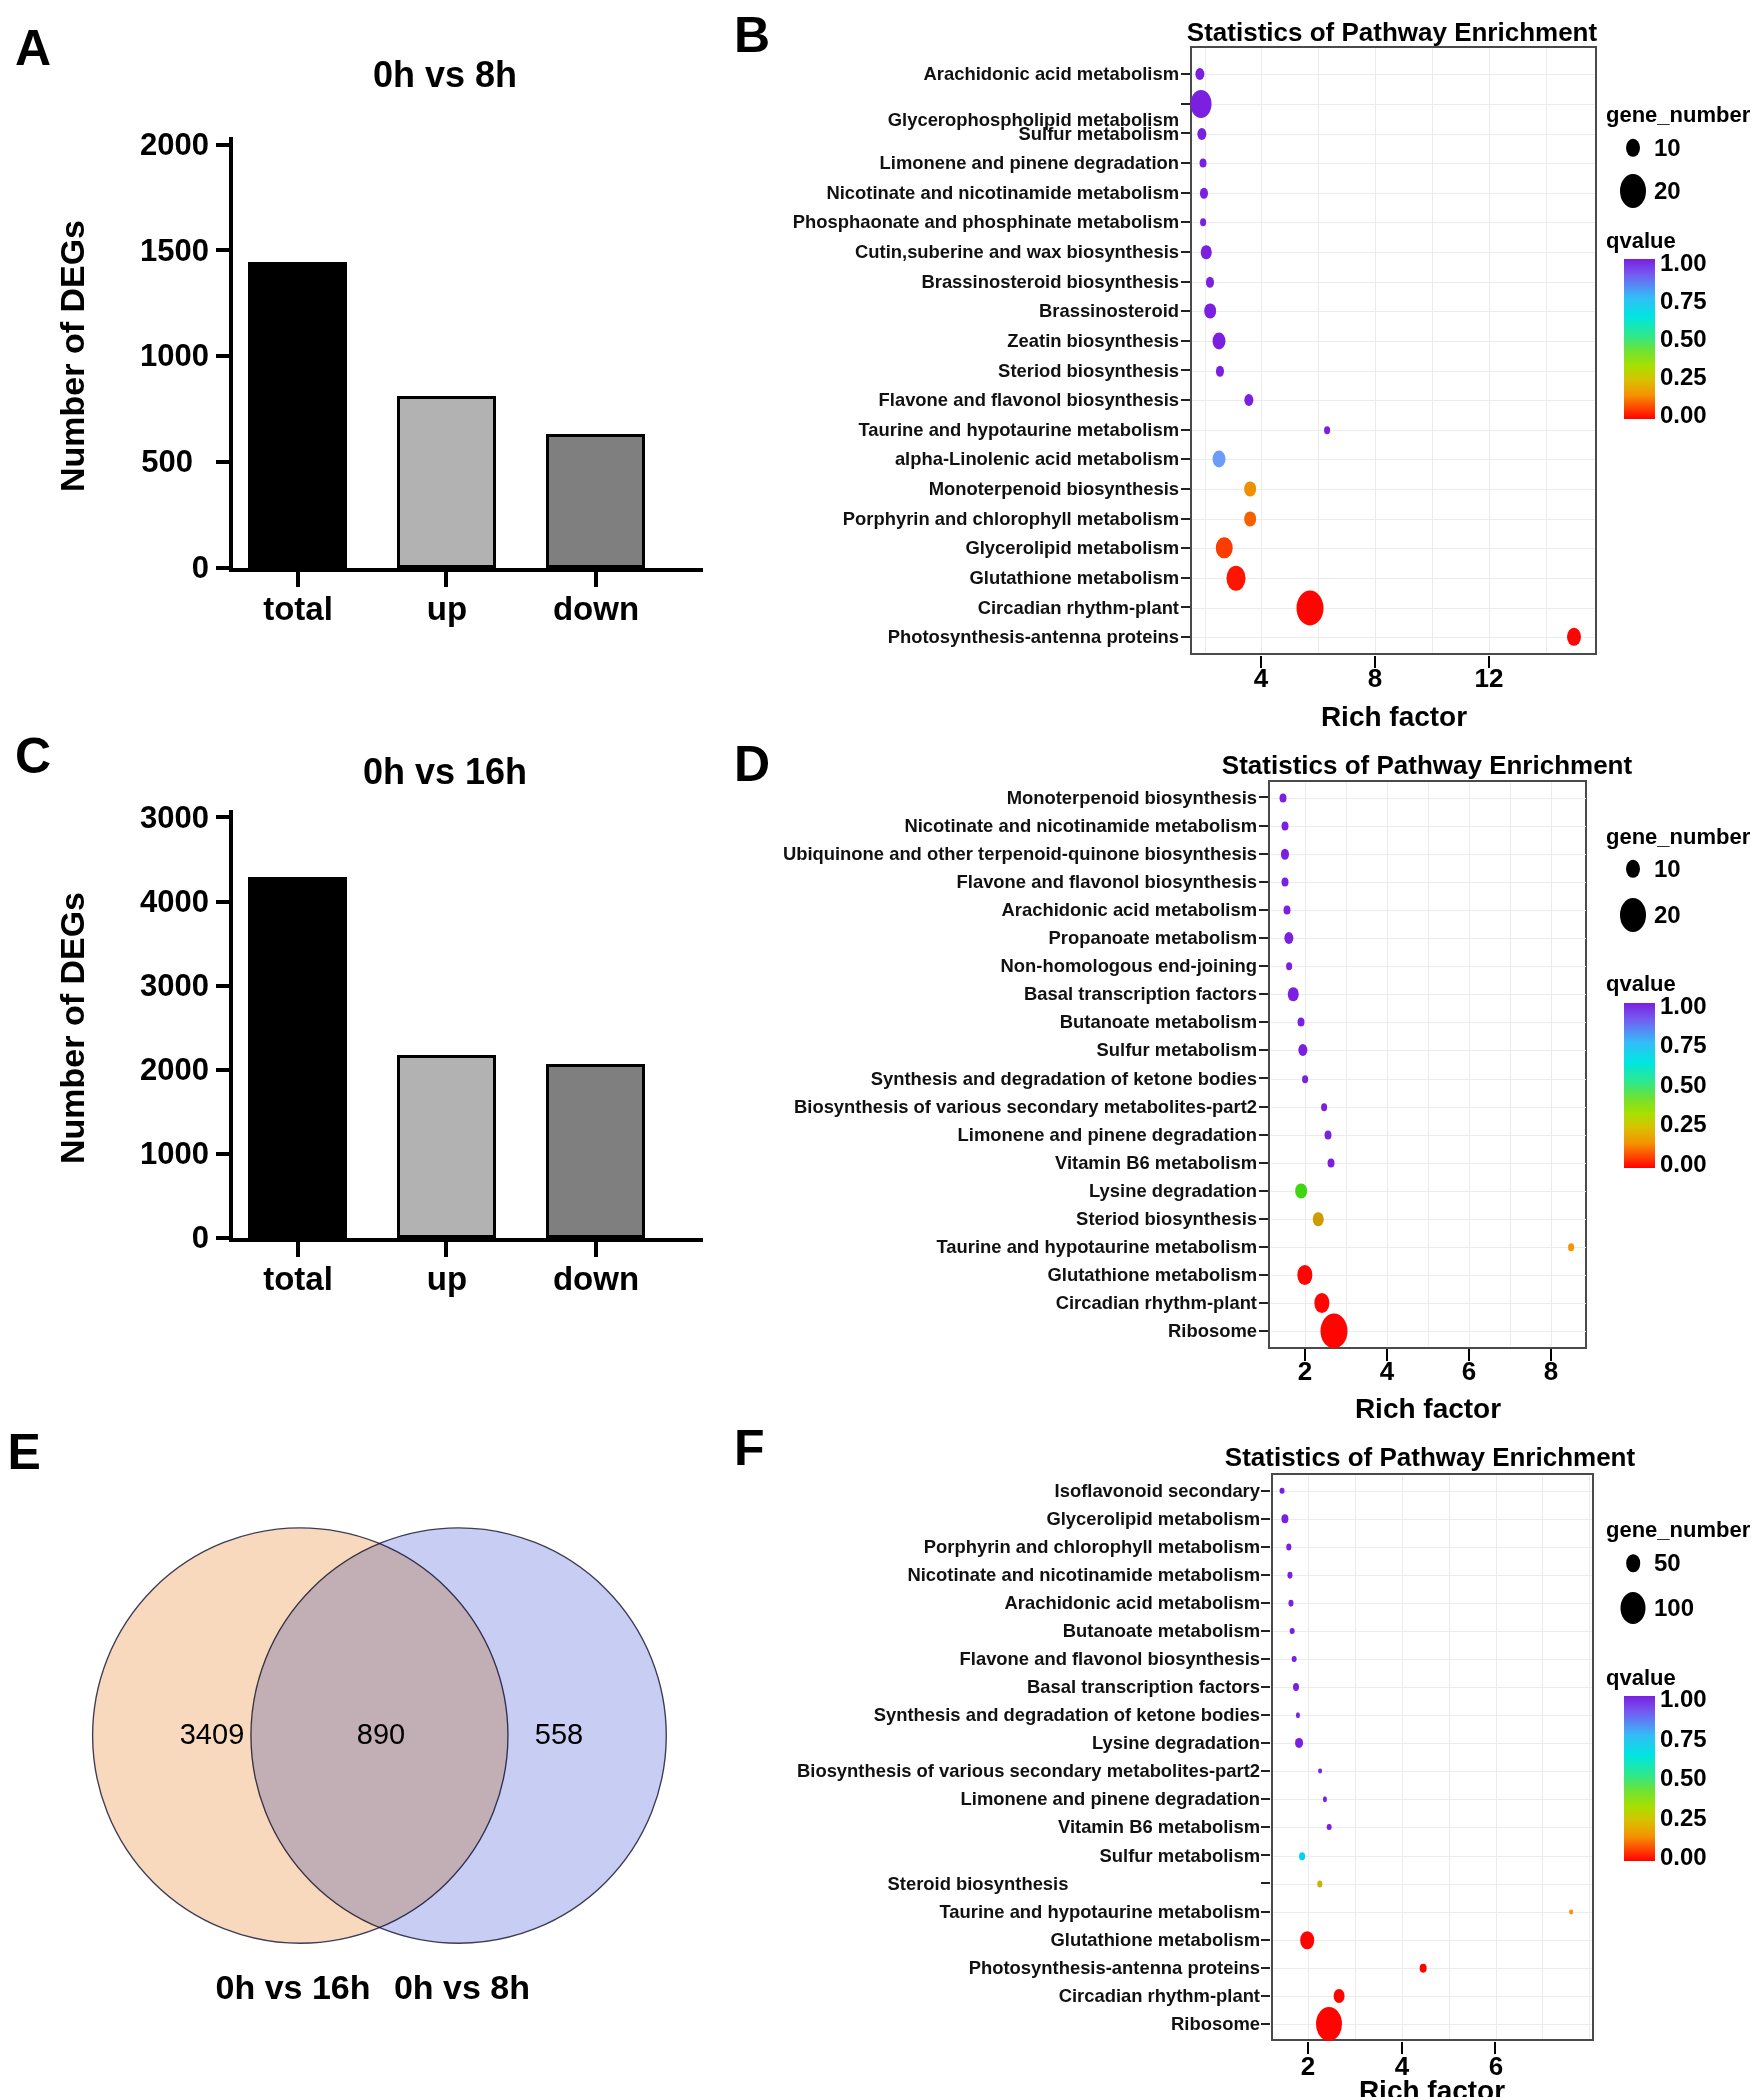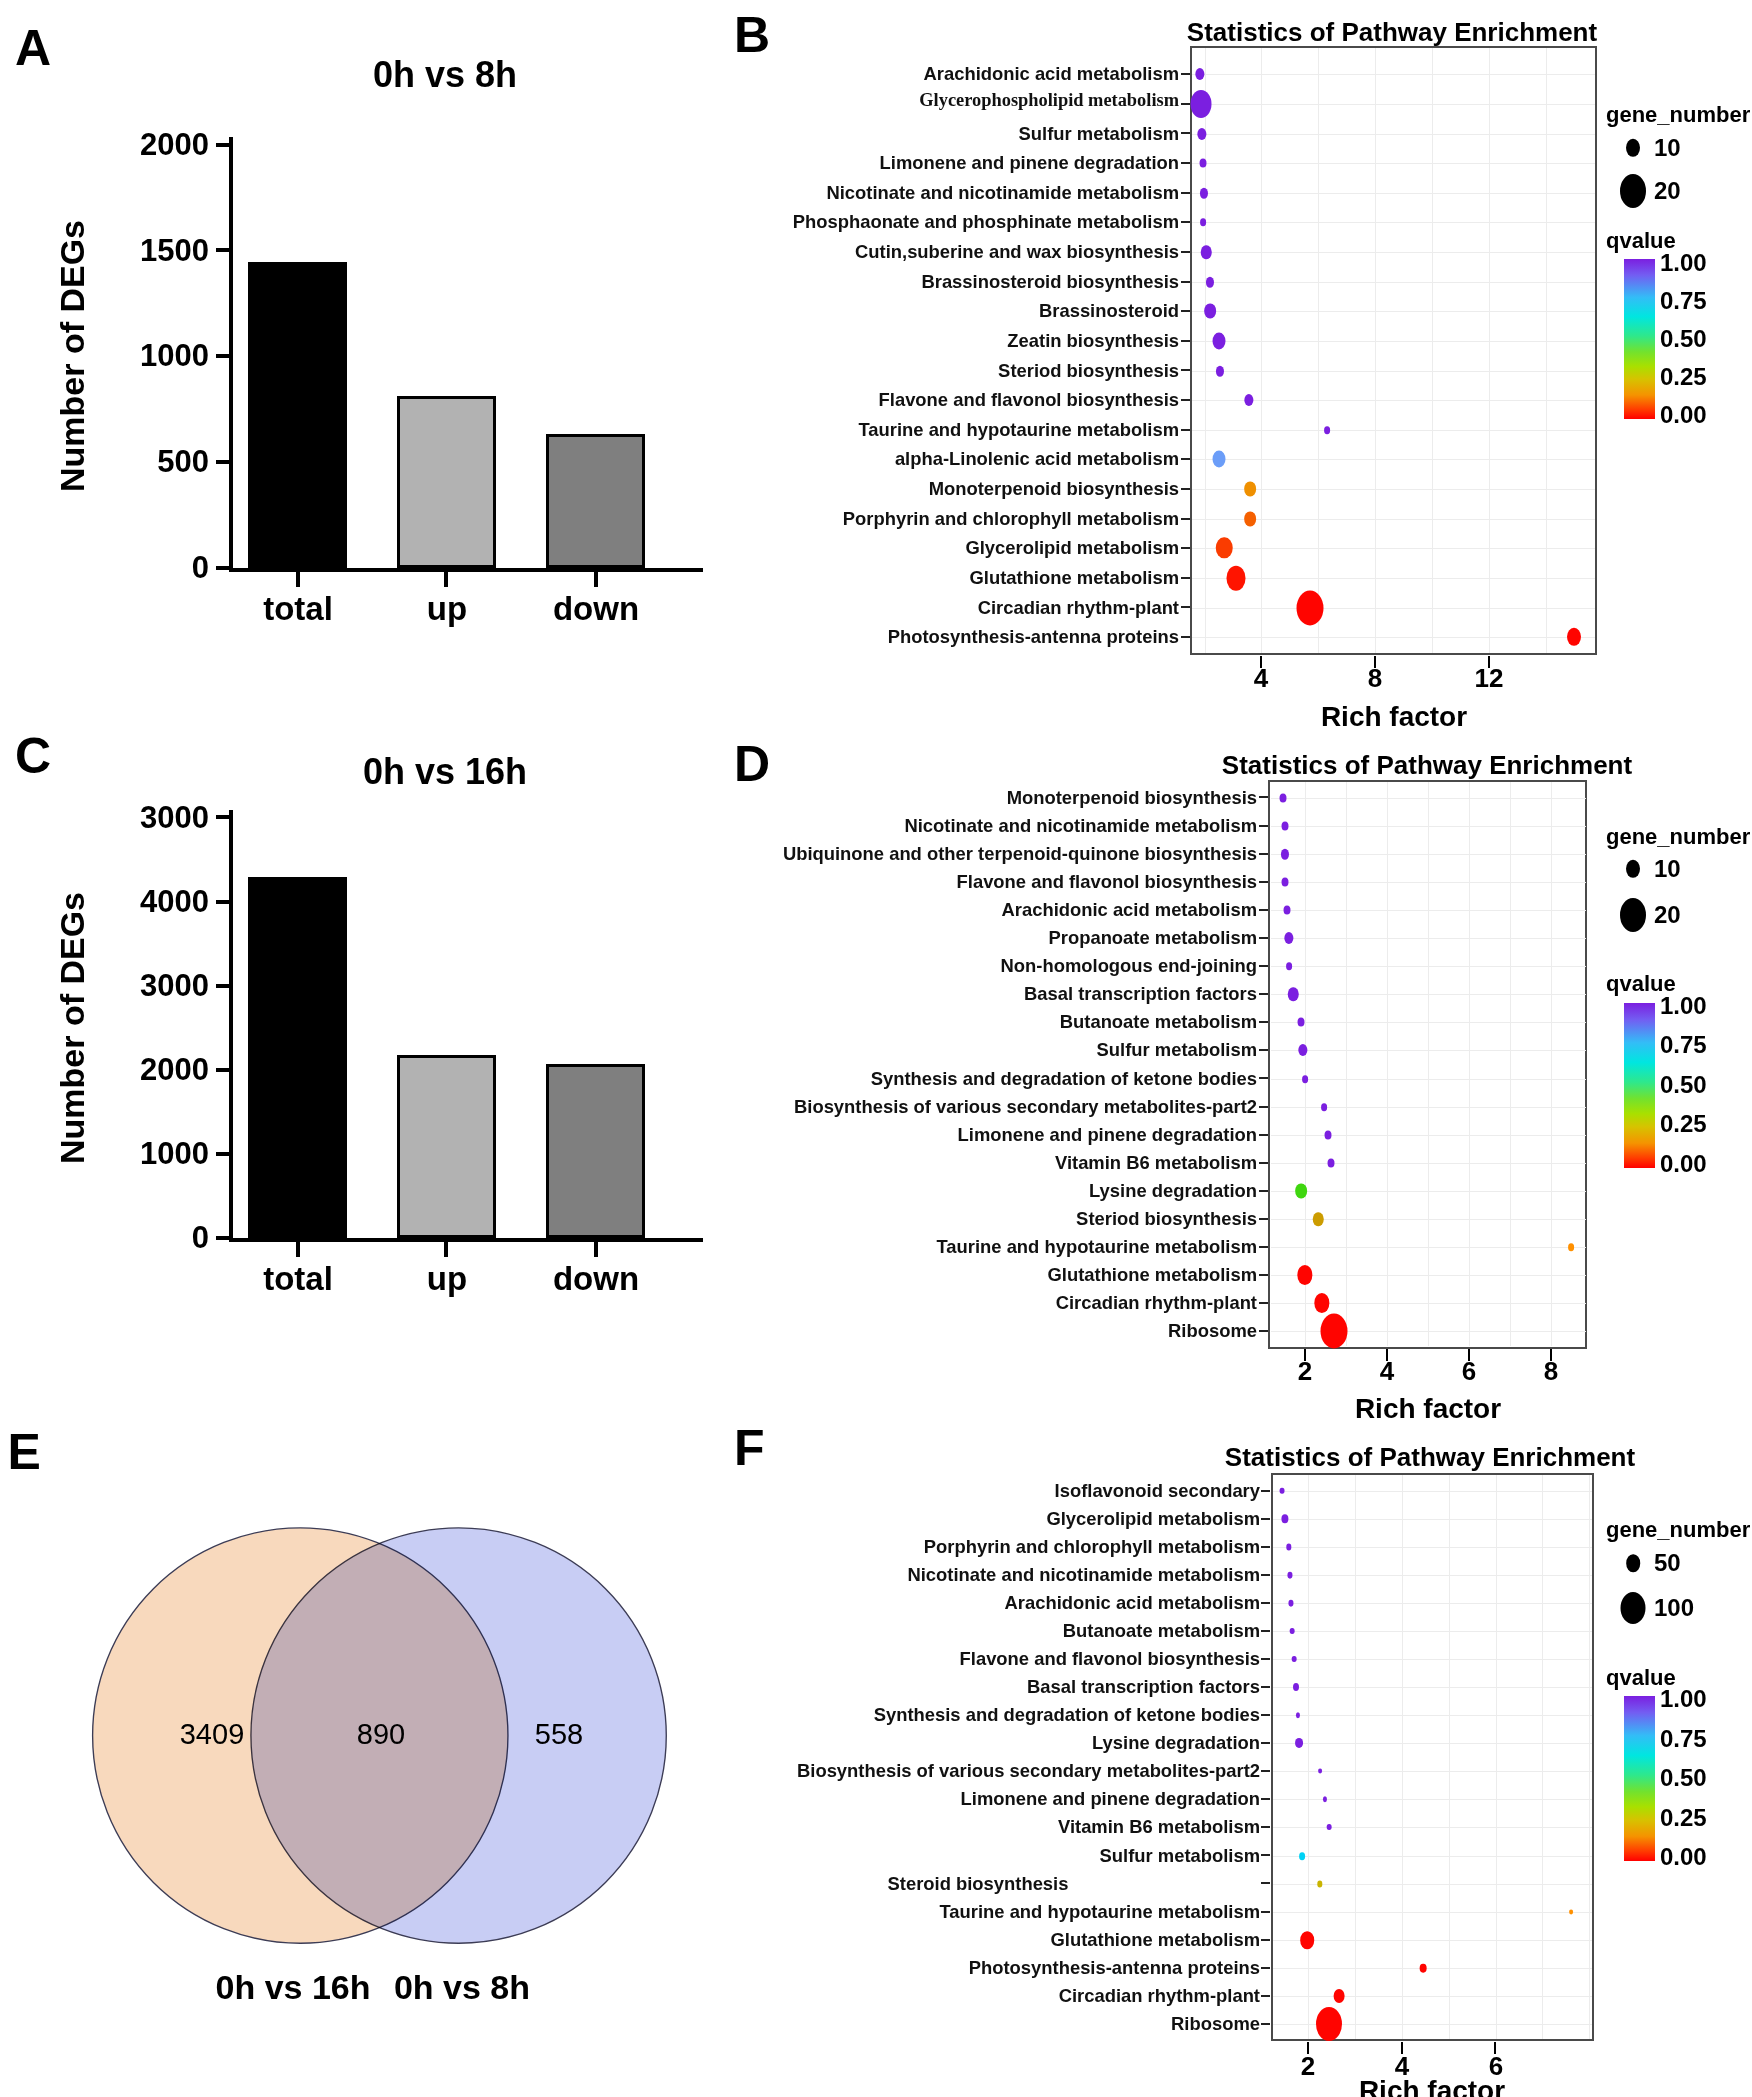--- a/index.html
+++ b/index.html
@@ -53,21 +53,21 @@
   <div class="xlab" style="left:1394px;top:701px;">Rich factor</div>
   <div class="xlab" style="left:1428px;top:1393px;">Rich factor</div>
   <div class="xlab" style="left:1432px;top:2075px;">Rich factor</div>
 
   <div id="chartA">
       <div class="axis" style="left: 229px; top: 137px; width: 4.3px; height: 435px;"></div>
       <div class="axis" style="left: 229px; top: 568px; width: 474px; height: 4.3px;"></div>
       <div class="tickmark" style="left: 216px; top: 566px; width: 13px; height: 4.3px;"></div>
       <div class="ticklab" style="left: 81px; top: 568px; width: 128px;">0</div>
       <div class="tickmark" style="left: 216px; top: 460px; width: 13px; height: 4.3px;"></div>
-      <div class="ticklab" style="left: 81px; top: 462px; width: 128px;">500</div>
+      <div class="ticklab" style="left: 65px; top: 462px; width: 128px;">500</div>
       <div class="tickmark" style="left: 216px; top: 354px; width: 13px; height: 4.3px;"></div>
       <div class="ticklab" style="left: 81px; top: 356px; width: 128px;">1000</div>
       <div class="tickmark" style="left: 216px; top: 248px; width: 13px; height: 4.3px;"></div>
       <div class="ticklab" style="left: 81px; top: 251px; width: 128px;">1500</div>
       <div class="tickmark" style="left: 216px; top: 143px; width: 13px; height: 4.3px;"></div>
       <div class="ticklab" style="left: 81px; top: 145px; width: 128px;">2000</div>
       <div class="bar" style="left: 248px; top: 262px; width: 99px; height: 306px; background: rgb(0, 0, 0);"></div>
       <div class="tickmark" style="left: 296px; top: 572px; width: 4.3px; height: 15px;"></div>
       <div class="catlab" style="left: 298px; top: 590px;">total</div>
       <div class="bar" style="left: 397px; top: 396px; width: 99px; height: 172px; background: rgb(178, 178, 178);"></div>
@@ -84,21 +84,21 @@
       <div class="grid" style="left: 1318px; top: 48px; width: 1.1px; height: 605px;"></div>
       <div class="grid" style="left: 1375px; top: 48px; width: 1.1px; height: 605px;"></div>
       <div class="grid" style="left: 1432px; top: 48px; width: 1.1px; height: 605px;"></div>
       <div class="grid" style="left: 1489px; top: 48px; width: 1.1px; height: 605px;"></div>
       <div class="grid" style="left: 1546px; top: 48px; width: 1.1px; height: 605px;"></div>
       <div class="grid" style="left: 1192px; top: 74px; width: 403px; height: 1.1px;"></div>
       <div class="rowlab" style="left: 615px; top: 74px; width: 564px;">Arachidonic acid metabolism</div>
       <div class="rowtick" style="left: 1181px; top: 73px; width: 8.7px; height: 2.2px;"></div>
       <div class="dot" style="left: 1200px; top: 74px; width: 9.3px; height: 12px; background: rgb(123, 31, 224);"></div>
       <div class="grid" style="left: 1192px; top: 104px; width: 403px; height: 1.1px;"></div>
-      <div class="rowlab" style="left: 615px; top: 100px; width: 564px; font-family: Liberation Serif, serif;">Glycerophospholipid metabolism</div>
+      <div class="rowlab" style="left: 615px; top: 120px; width: 564px;">Glycerophospholipid metabolism</div>
       <div class="rowtick" style="left: 1181px; top: 103px; width: 8.7px; height: 2.2px;"></div>
       <div class="dot" style="left: 1201px; top: 104px; width: 21px; height: 28px; background: rgb(123, 31, 224);"></div>
       <div class="grid" style="left: 1192px; top: 134px; width: 403px; height: 1.1px;"></div>
       <div class="rowlab" style="left: 615px; top: 134px; width: 564px;">Sulfur metabolism</div>
       <div class="rowtick" style="left: 1181px; top: 132px; width: 8.7px; height: 2.2px;"></div>
       <div class="dot" style="left: 1202px; top: 134px; width: 9.3px; height: 12px; background: rgb(123, 31, 224);"></div>
       <div class="grid" style="left: 1192px; top: 163px; width: 403px; height: 1.1px;"></div>
       <div class="rowlab" style="left: 615px; top: 163px; width: 564px;">Limonene and pinene degradation</div>
       <div class="rowtick" style="left: 1181px; top: 162px; width: 8.7px; height: 2.2px;"></div>
       <div class="dot" style="left: 1203px; top: 163px; width: 7px; height: 9px; background: rgb(123, 31, 224);"></div>

